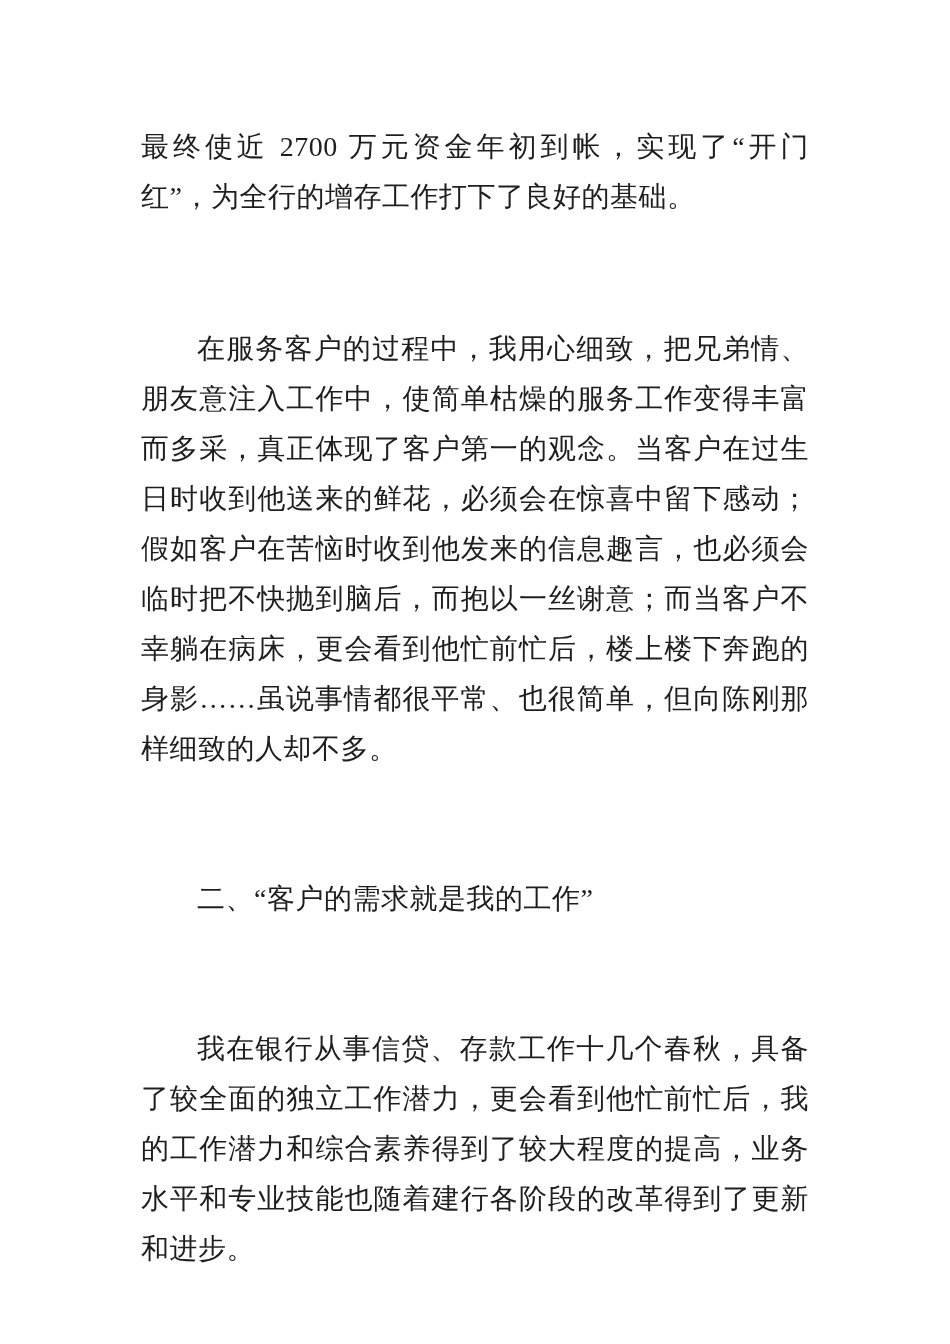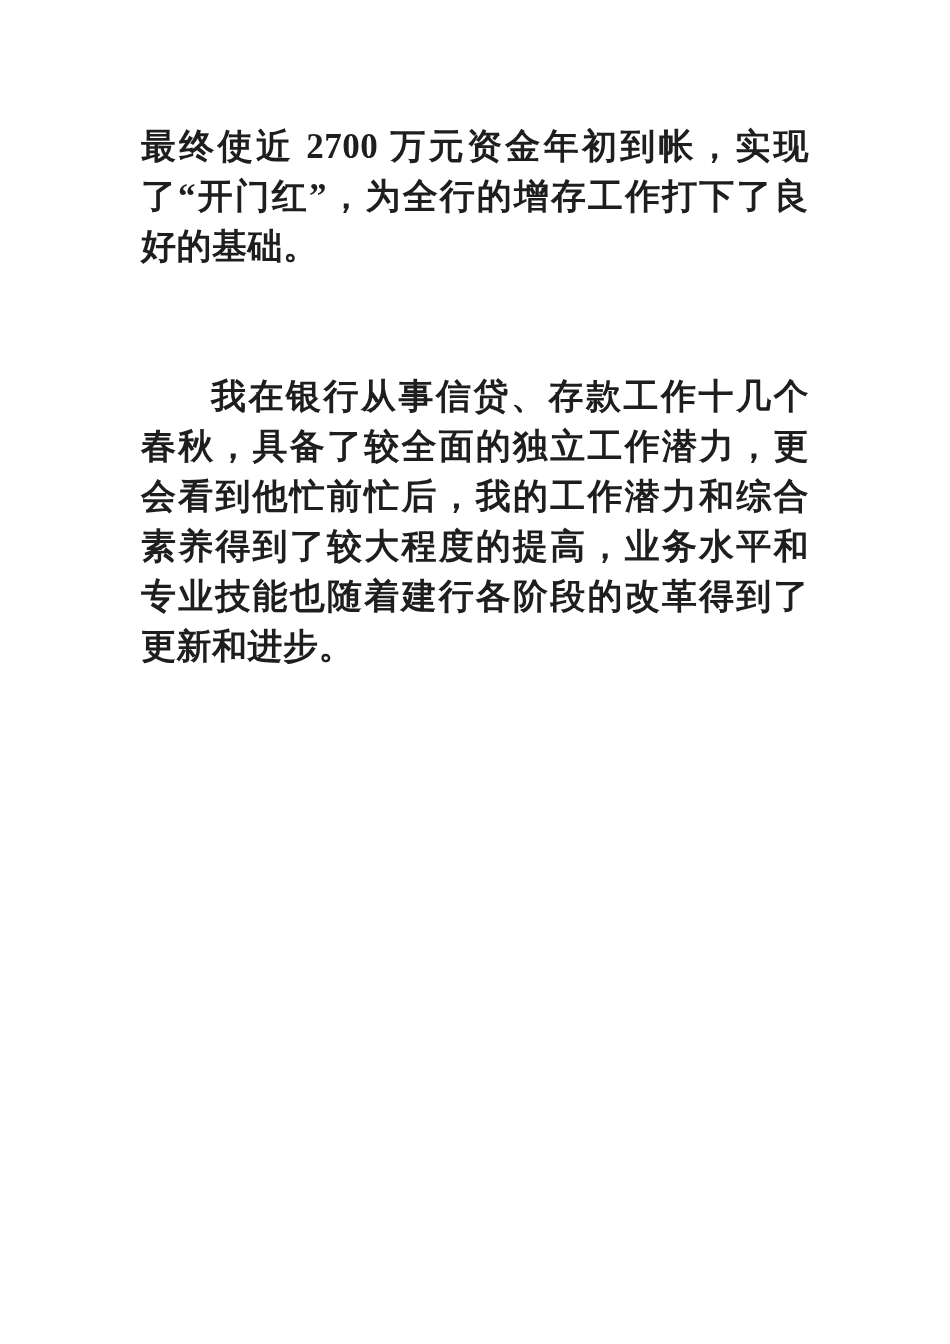--- a/index.html
+++ b/index.html
@@ -16,22 +16,22 @@
     box-sizing: border-box;
     width: 950px;
     height: 1344px;
     background: #ffffff;
     padding: 122px 141px 0 141px;
     font-family: "Liberation Serif", "DejaVu Serif", serif;
     color: #1e1e1e;
   }
   .para, .section-heading {
     margin: 0;
-    font-size: 35px;
-    font-weight: bold;
+    font-size: 28px;
+    font-weight: normal;
     line-height: 50px;
     text-align: justify;
     text-justify: inter-character;
     letter-spacing: 0.5px;
     word-break: break-all;
   }
   .indent {
     text-indent: 2em;
   }
   .gap-md {
@@ -47,17 +47,19 @@
     text-align: left;
   }
 </style>
 </head>
 <body>
 
 <div class="page">
 
   <p class="para">最终使近 2700 万元资金年初到帐，实现了“开门红”，为全行的增存工作打下了良好的基础。</p>
 
+  <p class="para indent gap-md">在服务客户的过程中，我用心细致，把兄弟情、朋友意注入工作中，使简单枯燥的服务工作变得丰富而多采，真正体现了客户第一的观念。当客户在过生日时收到他送来的鲜花，必须会在惊喜中留下感动；假如客户在苦恼时收到他发来的信息趣言，也必须会临时把不快抛到脑后，而抱以一丝谢意；而当客户不幸躺在病床，更会看到他忙前忙后，楼上楼下奔跑的身影……虽说事情都很平常、也很简单，但向陈刚那样细致的人却不多。</p>
 
+  <h2 class="section-heading indent gap-heading">二、“客户的需求就是我的工作”</h2>
 
   <p class="para indent gap-after-heading">我在银行从事信贷、存款工作十几个春秋，具备了较全面的独立工作潜力，更会看到他忙前忙后，我的工作潜力和综合素养得到了较大程度的提高，业务水平和专业技能也随着建行各阶段的改革得到了更新和进步。</p>
 
 </div>
 
 </body></html>

